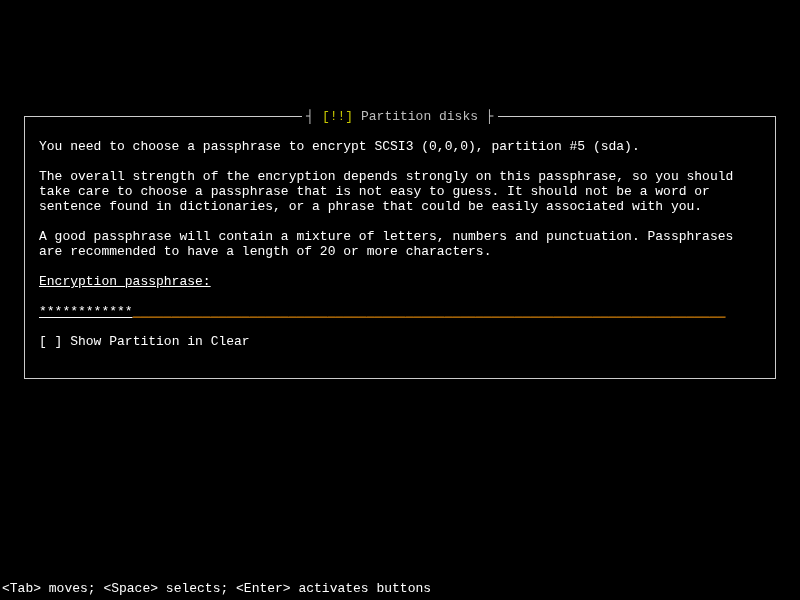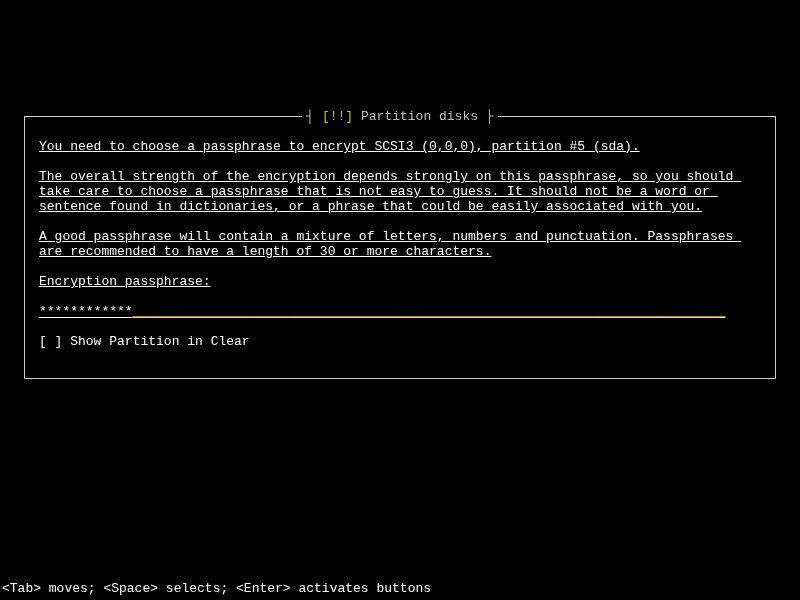--- a/index.html
+++ b/index.html
@@ -30,30 +30,30 @@
     text-align: center;
     pointer-events: none;
   }
   .title-inner {
     display: inline-block;
     background: #000;
     padding: 0 4px;
     color: #bfbfbf;
   }
   .title-bang { color: #c6c600; }
-  .para { color: #fff; margin-bottom: 15px; white-space: pre-wrap; text-decoration: underline; }
+  .para { color: #fff; margin-bottom: 15px; white-space: pre-wrap; }
   .prompt { color: #fff; margin-bottom: 15px; text-decoration: underline; }
   .pw-line {
     color: #fff;
     margin-bottom: 15px;
     white-space: pre;
     overflow: hidden;
   }
   .pw-stars { text-decoration: underline; text-underline-offset: 2px; }
-  .pw-fill  { text-decoration: underline; text-underline-offset: 2px; color:#fde047;margin-top:39px; }
+  .pw-fill  { text-decoration: underline; text-underline-offset: 2px; color:#a16207;margin-top:39px; }
   .check-row { margin-bottom: 15px; white-space: pre; cursor: pointer; }
   .btn-row {
     display: flex; justify-content: space-between;
     padding: 0 36px;
   }
   .btn { white-space: pre; cursor: pointer; }
   .btn-hl { background: #bfbfbf; color: #000; }
   .help-bar {
     position: absolute;
     left: 2px; bottom: 4px;
@@ -70,21 +70,21 @@
   <div class="dialog">
 
     <div class="title-wrap">
       <span class="title-inner">
         <span>┤ </span><span class="title-bang">[!!]</span><span> Partition disks </span><span>├</span>
       </span>
     </div>
 
     <div class="para">You need to choose a passphrase to encrypt SCSI3 (0,0,0), partition #5 (sda).</div>
     <div class="para">The overall strength of the encryption depends strongly on this passphrase, so you should take care to choose a passphrase that is not easy to guess. It should not be a word or sentence found in dictionaries, or a phrase that could be easily associated with you.</div>
-    <div class="para">A good passphrase will contain a mixture of letters, numbers and punctuation. Passphrases are recommended to have a length of 30 or more characters.</div>
+    <div class="para">A good passphrase will contain a mixture of letters, numbers and punctuation. Passphrases are recommended to have a length of 20 or more characters.</div>
 
     <div class="prompt">Encryption passphrase:</div>
 
     <div class="pw-line"><span class="pw-stars">************</span><span class="pw-fill">____________________________________________________________________________</span></div>
 
     <div class="check-row"><span>[ ] </span><span>Show Partition in Clear</span></div>
 
 
   </div>
 

